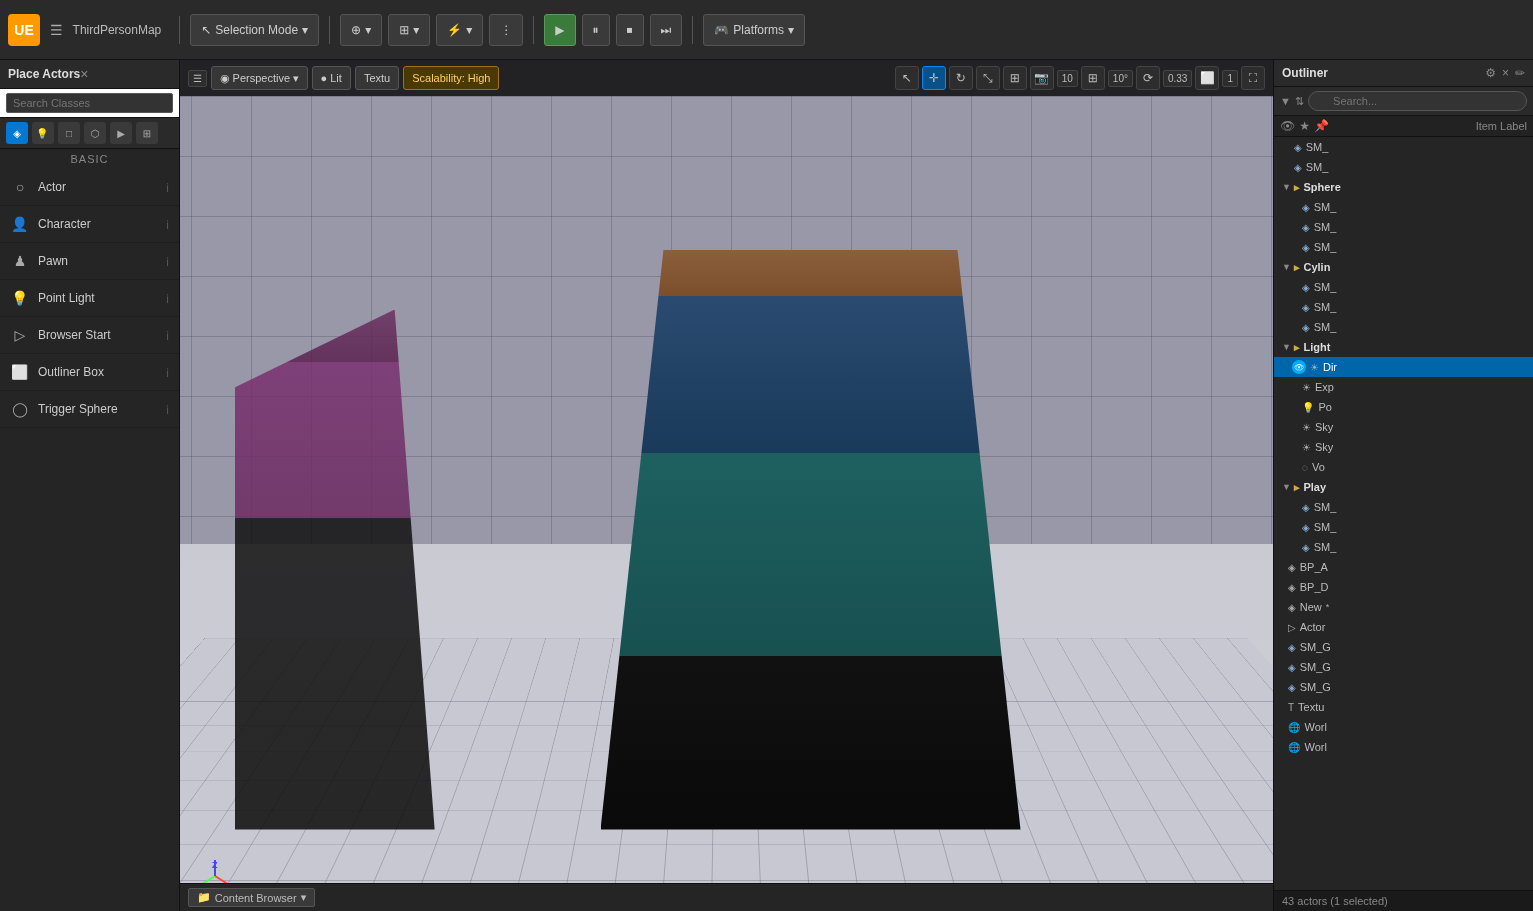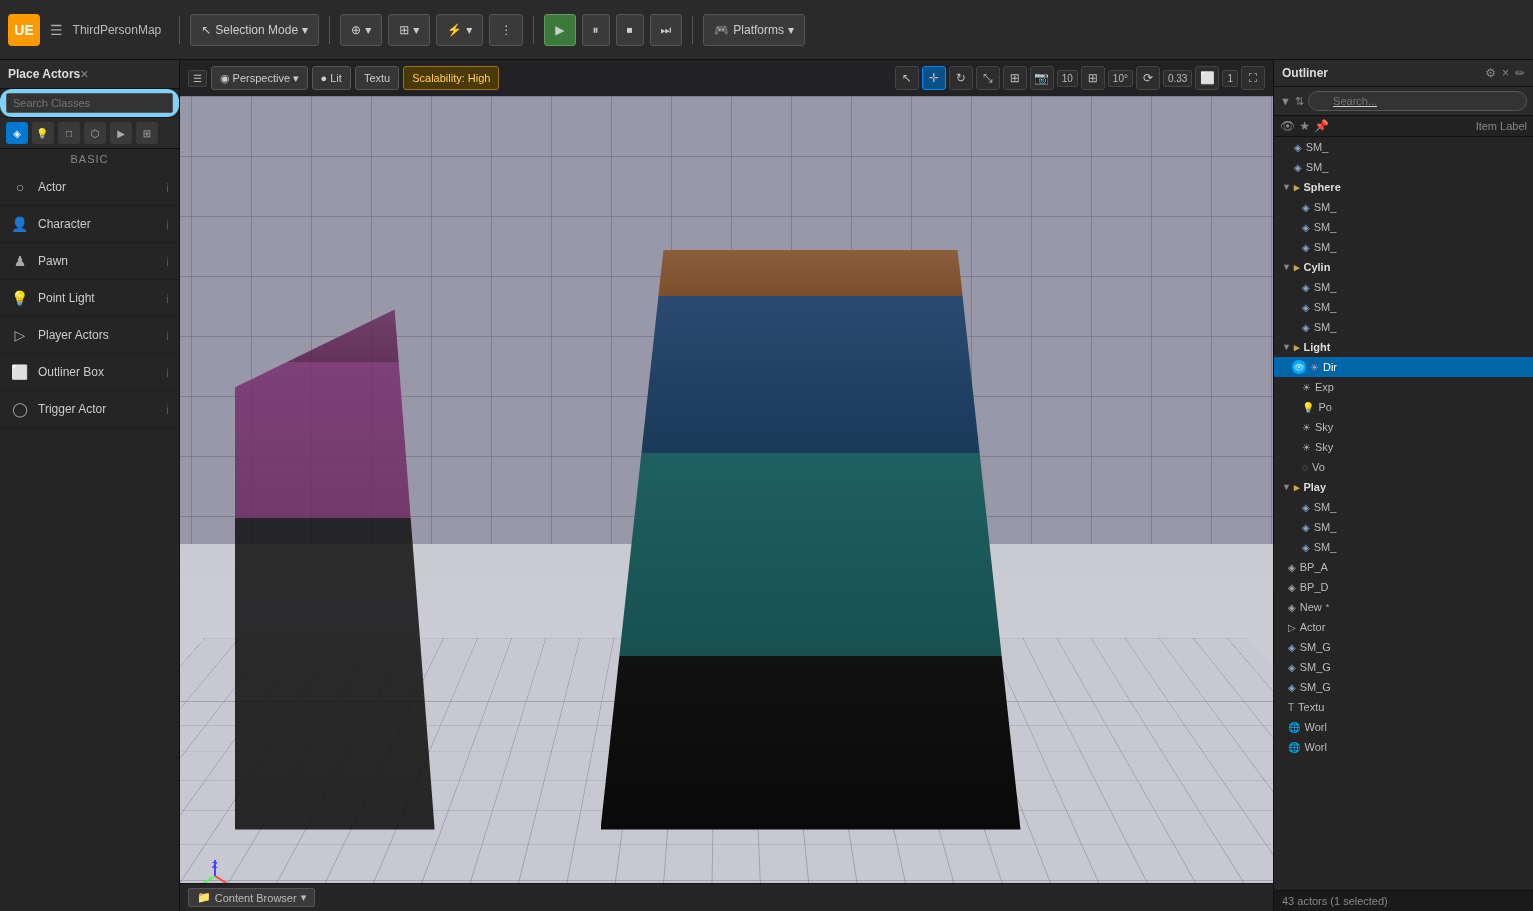--- a/index.html
+++ b/index.html
@@ -74,23 +74,22 @@
       font-weight: bold;
       color: #ddd;
     }
     .close-btn {
       cursor: pointer;
       color: #888;
       font-size: 14px;
     }
     .search-box {
       padding: 4px 6px;
-      background: #7dd3fc;
+      background: #ffffff;
       border-bottom: 1px solid #111;
-      border-radius: 12px;
     }
     .search-input {
       width: 100%;
       background: #333;
       border: 1px solid #555;
       color: #ccc;
       padding: 3px 6px;
       font-size: 11px;
       border-radius: 2px;
       outline: none;
@@ -291,21 +290,20 @@
     }
     .outliner-search {
       flex: 1;
       background: #333;
       border: 1px solid #555;
       color: #ccc;
       padding: 3px 24px;
       font-size: 11px;
       border-radius: 10px;
       outline: none;
-      text-decoration: underline;
     }
     .outliner-col-header {
       display: flex;
       align-items: center;
       padding: 3px 6px;
       background: #222;
       border-bottom: 1px solid #111;
       gap: 4px;
     }
     .col-eye { font-size: 12px; color: #888; cursor: pointer; }
@@ -479,35 +477,35 @@
       <div class="actor-item">
         <div class="actor-item-left">
           <div class="actor-icon">💡</div>
           <span class="actor-name">Point Light</span>
         </div>
         <span class="info-icon">ℹ</span>
       </div>
       <div class="actor-item">
         <div class="actor-item-left">
           <div class="actor-icon">▷</div>
-          <span class="actor-name">Player Actors</span>
+          <span class="actor-name">Browser Start</span>
         </div>
         <span class="info-icon">ℹ</span>
       </div>
       <div class="actor-item">
         <div class="actor-item-left">
           <div class="actor-icon">⬜</div>
           <span class="actor-name">Outliner Box</span>
         </div>
         <span class="info-icon">ℹ</span>
       </div>
       <div class="actor-item">
         <div class="actor-item-left">
           <div class="actor-icon">◯</div>
-          <span class="actor-name">Trigger Actor</span>
+          <span class="actor-name">Trigger Sphere</span>
         </div>
         <span class="info-icon">ℹ</span>
       </div>
     </div>
   </div>
 
   <div class="viewport">
     <div class="viewport-toolbar">
       <div class="vp-btn-icon">☰</div>
       <button class="vp-btn">

